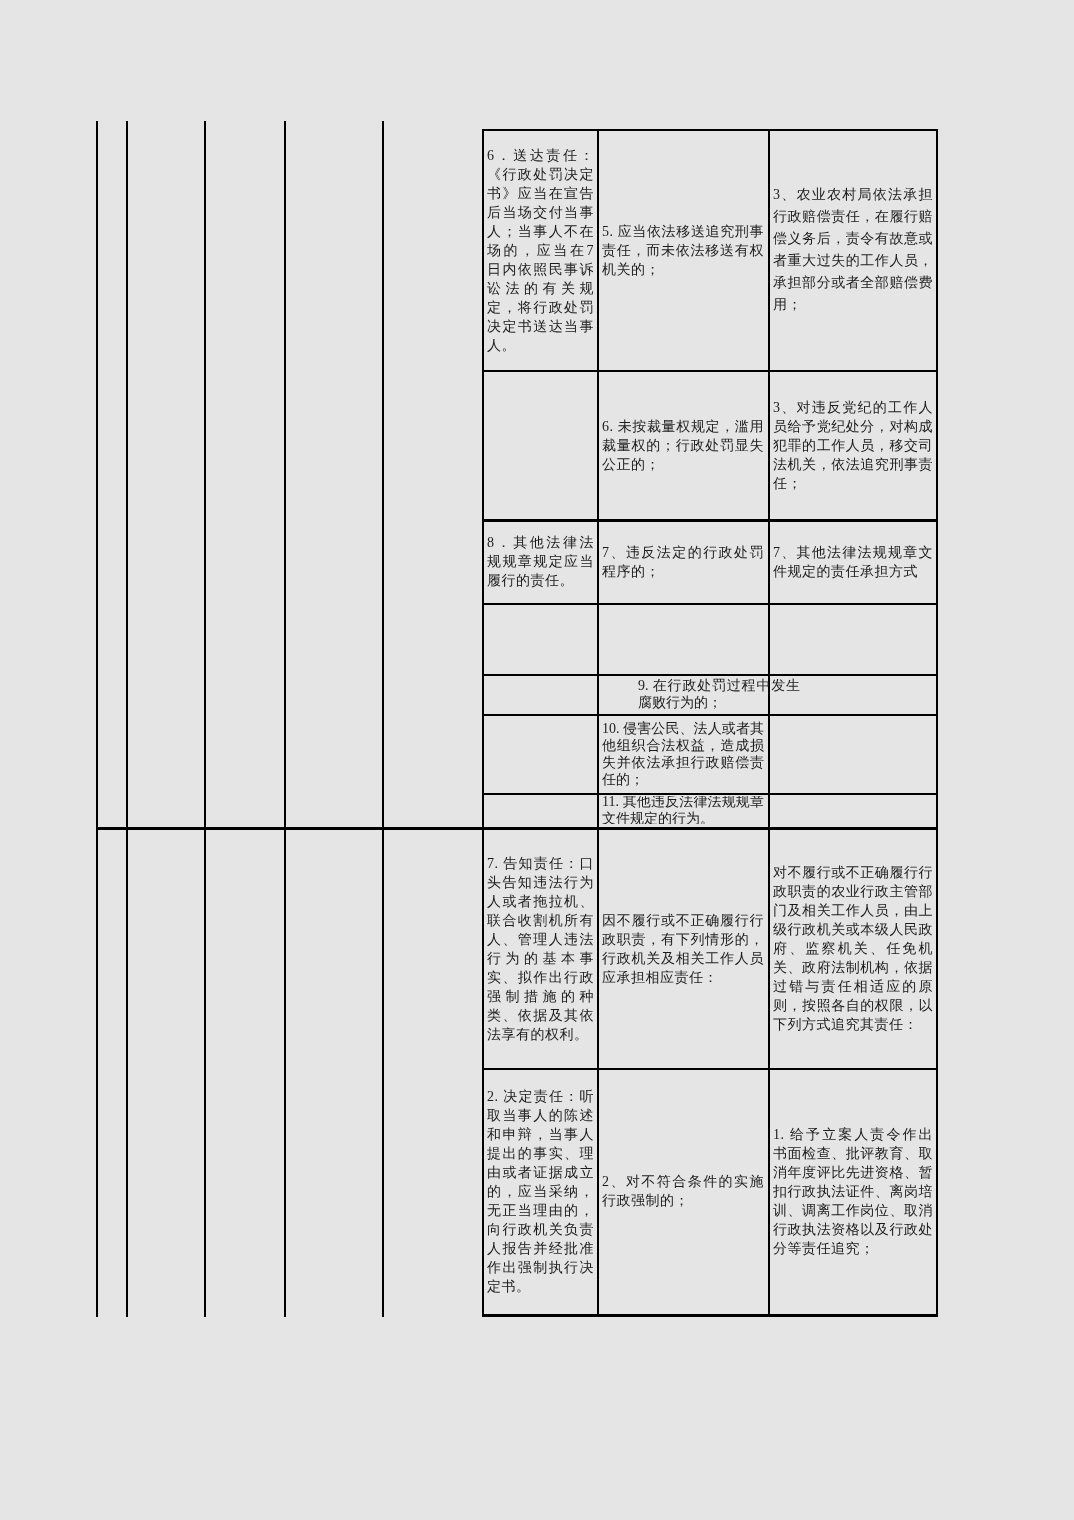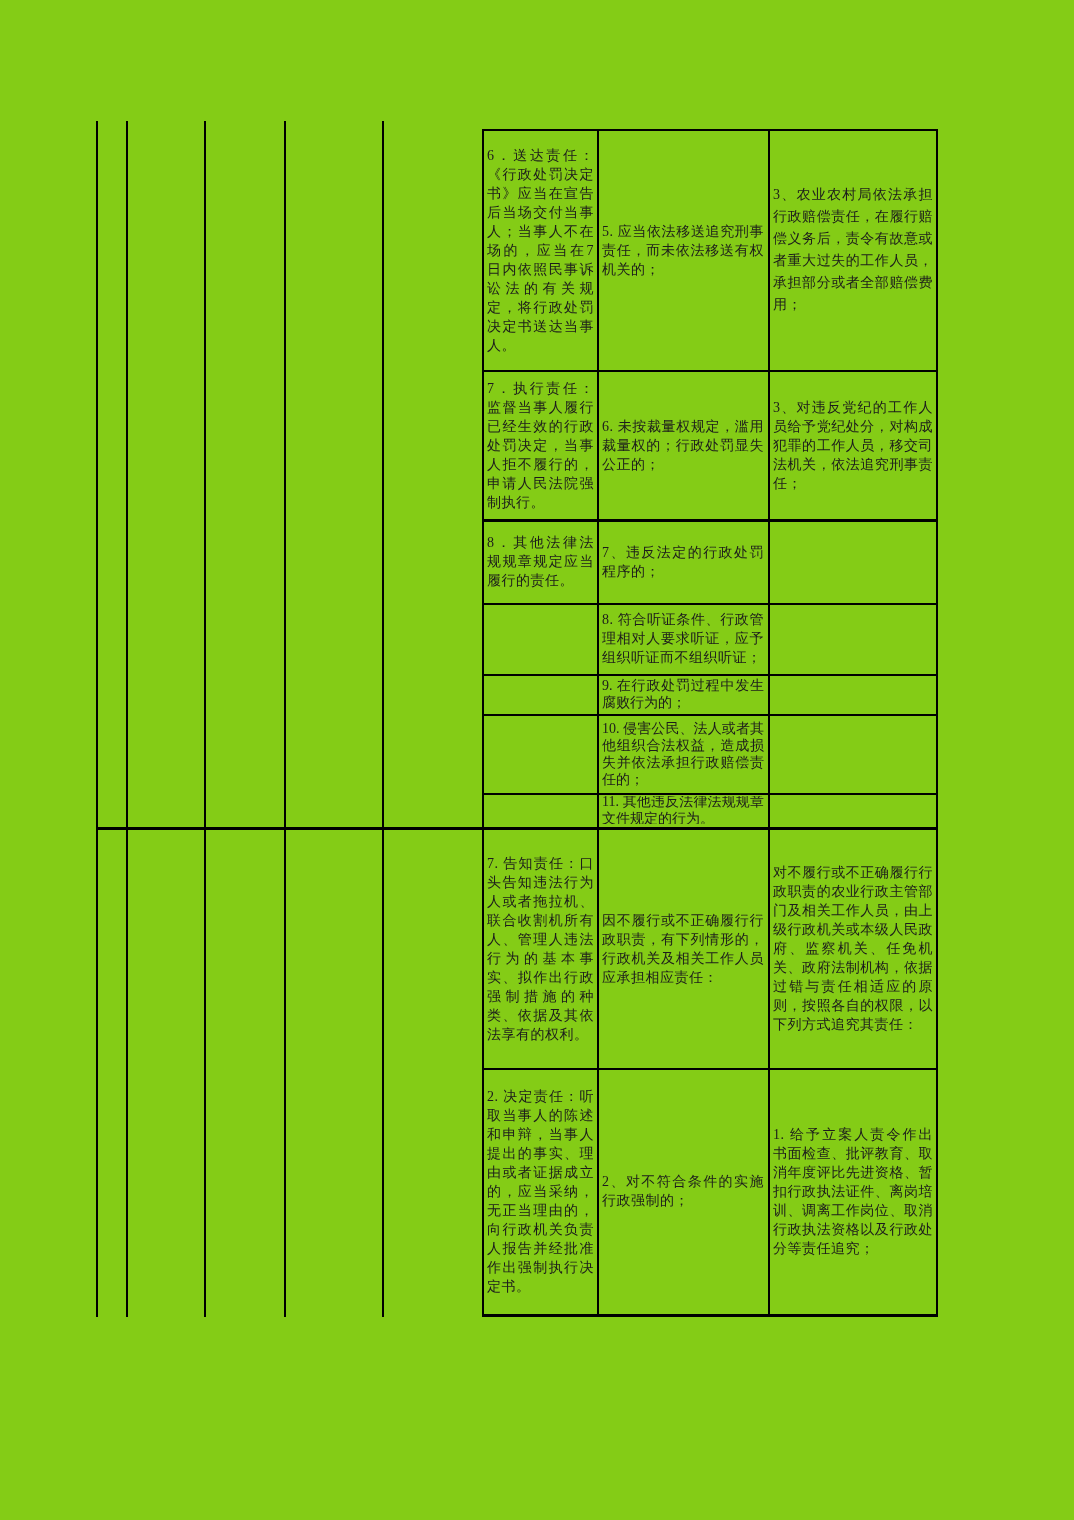--- a/index.html
+++ b/index.html
@@ -4,21 +4,21 @@
 <style>
   html, body {
     margin: 0;
     padding: 0;
     background: #ffffff;
   }
   #page {
     position: relative;
     width: 1074px;
     height: 1520px;
-    background: #84cc16;
+    background: #e5e5e5;
     overflow: hidden;
     font-family: "Liberation Serif", "DejaVu Serif", serif;
     color: #1c1c1c;
   }
   
   .vline, .hline {
     position: absolute;
     background: #000000;
   }
   .vline { width: 2px; }
@@ -63,21 +63,21 @@
   }
   
   .c1 { left: 487px; width: 107px; }
   .c2 { left: 602px; width: 162px; }
   .c3 { left: 773px; width: 160px; }
   
   .rA { top: 133px;  height: 234px; }
   .rB { top: 374px;  height: 142px; }
   .rC { top: 523px;  height: 77px;  }
   .rD { top: 606px;  height: 65px;  }
-  .rE { top: 677px;  height: 34px;  }
+  .rE { top: 677px;  height: 34px; margin-left: 36px;  }
   .rF { top: 718px;  height: 72px; align-items: center;  }
   .rG { top: 796px;  height: 28px;  }
   .rH { top: 832px;  height: 233px; }
   .rI { top: 1071px; height: 240px; }
   
   .lh22 { line-height: 22px; }
   .lh17 { line-height: 17px; letter-spacing: 0; }
 </style>
 </head>
 <body>
@@ -109,43 +109,40 @@
   <div class="cell c1 rA">
     <div>6．送达责任：《行政处罚决定书》应当在宣告后当场交付当事人；当事人不在场的，应当在7日内依照民事诉讼法的有关规定，将行政处罚决定书送达当事人。</div>
   </div>
   <div class="cell c2 rA">
     <div>5. 应当依法移送追究刑事责任，而未依法移送有权机关的；</div>
   </div>
   <div class="cell c3 rA lh22">
     <div>3、农业农村局依法承担行政赔偿责任，在履行赔偿义务后，责令有故意或者重大过失的工作人员，承担部分或者全部赔偿费用；</div>
   </div>
 
-  <div class="cell c1 rB">
-    <div>7．执行责任：监督当事人履行已经生效的行政处罚决定，当事人拒不履行的，申请人民法院强制执行。</div>
-  </div>
   <div class="cell c2 rB">
     <div>6. 未按裁量权规定，滥用裁量权的；行政处罚显失公正的；</div>
   </div>
   <div class="cell c3 rB">
     <div>3、对违反党纪的工作人员给予党纪处分，对构成犯罪的工作人员，移交司法机关，依法追究刑事责任；</div>
   </div>
 
   <div class="cell c1 rC">
     <div>8．其他法律法规规章规定应当履行的责任。</div>
   </div>
   <div class="cell c2 rC">
     <div>7、违反法定的行政处罚程序的；</div>
   </div>
+  <div class="cell c3 rC">
+    <div>7、其他法律法规规章文件规定的责任承担方式</div>
+  </div>
 
   <div class="cell c1 rD">
       <div></div>
     </div>
-  <div class="cell c2 rD">
-    <div>8. 符合听证条件、行政管理相对人要求听证，应予组织听证而不组织听证；</div>
-  </div>
   <div class="cell c3 rD">
       <div></div>
     </div>
 
   <div class="cell c1 rE">
       <div></div>
     </div>
   <div class="cell c2 rE lh17">
     <div>9. 在行政处罚过程中发生腐败行为的；</div>
   </div>

